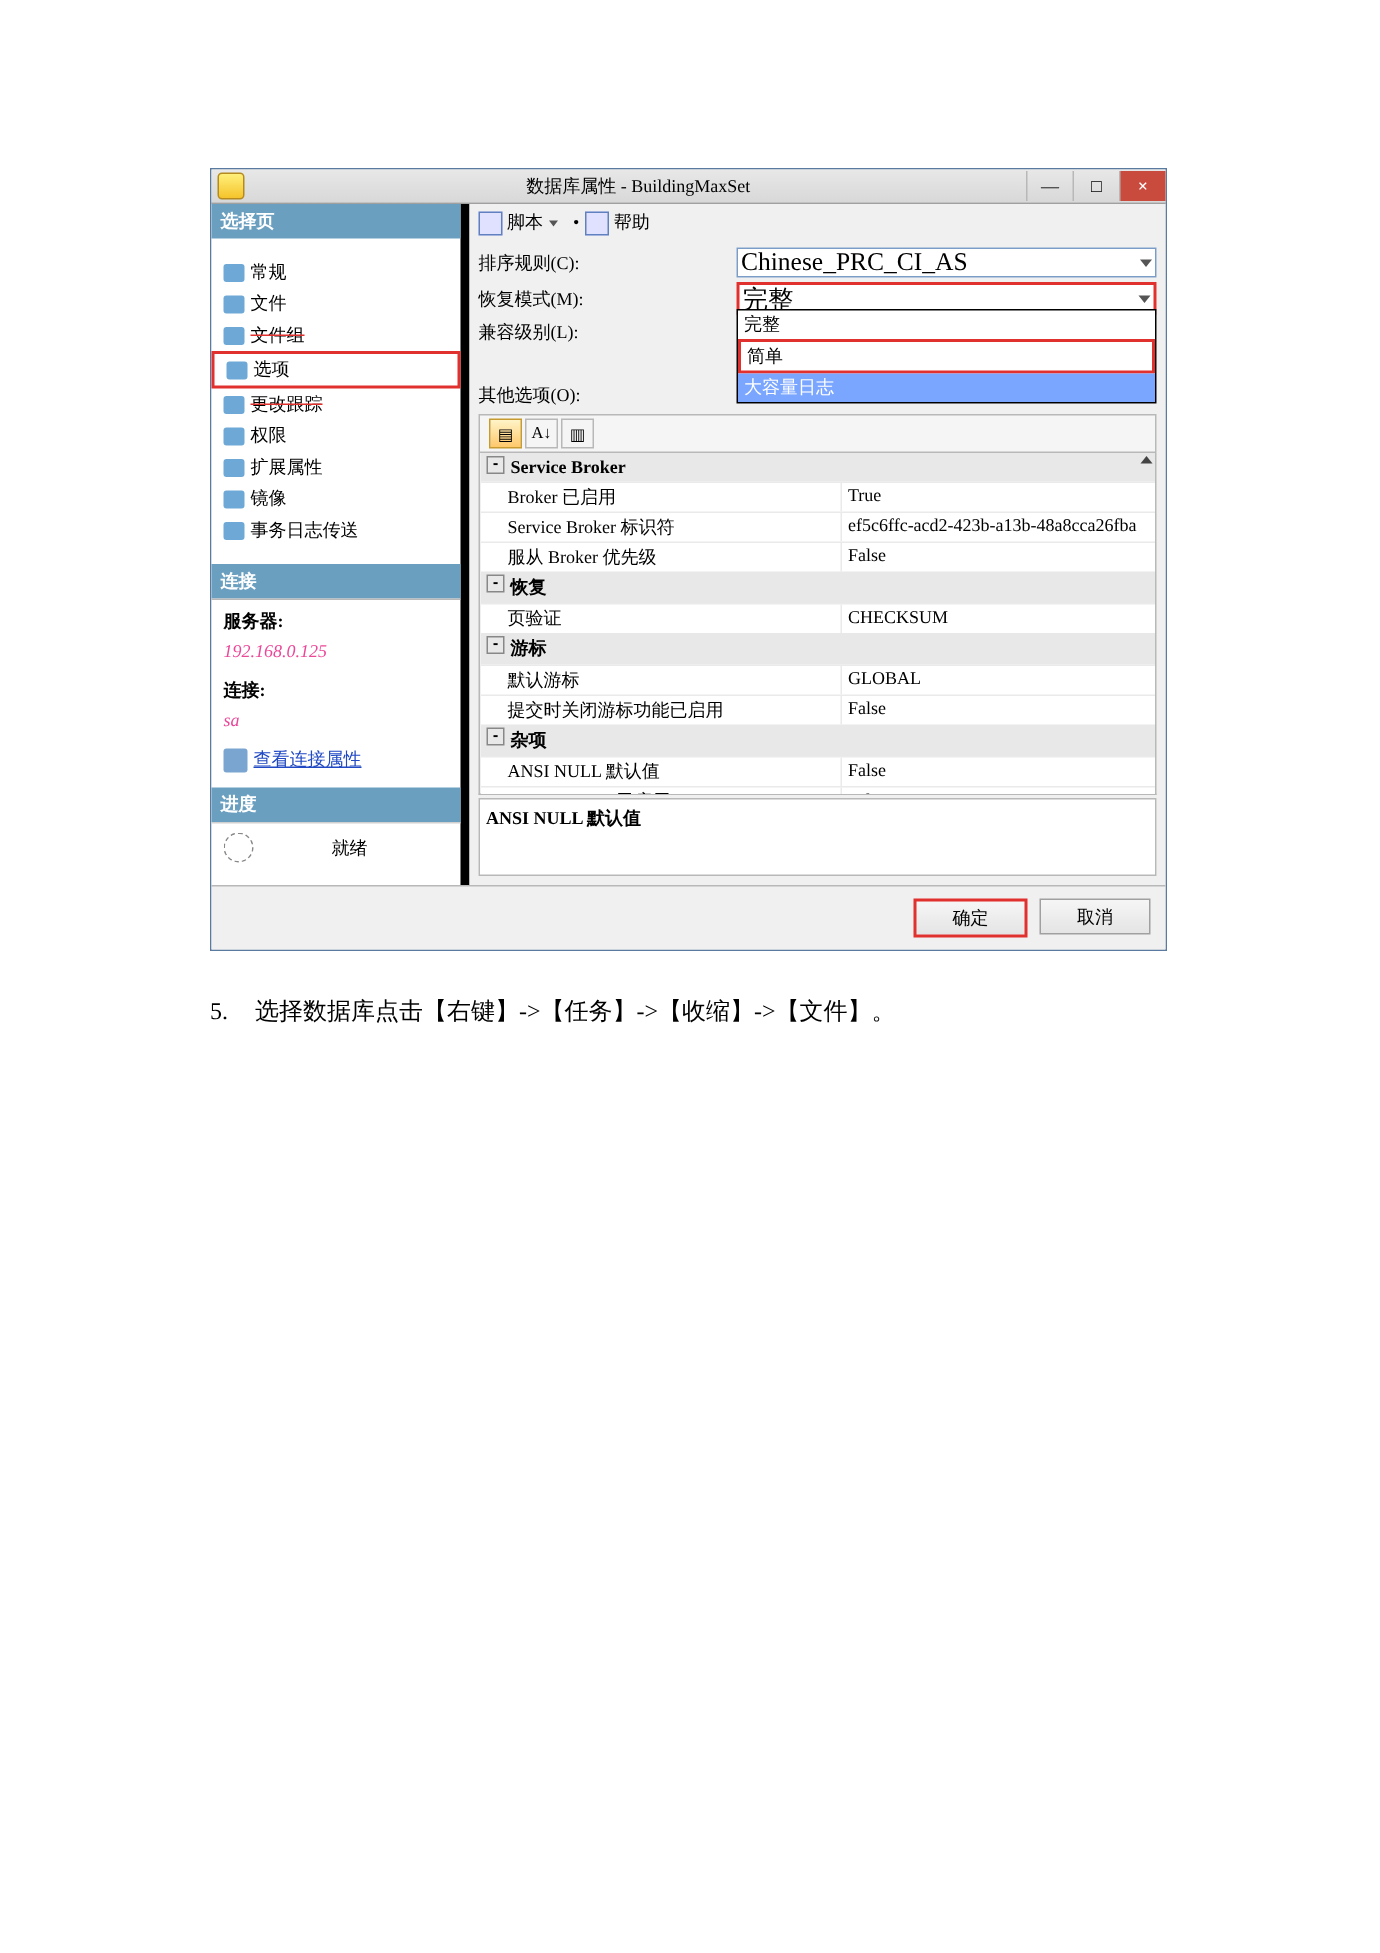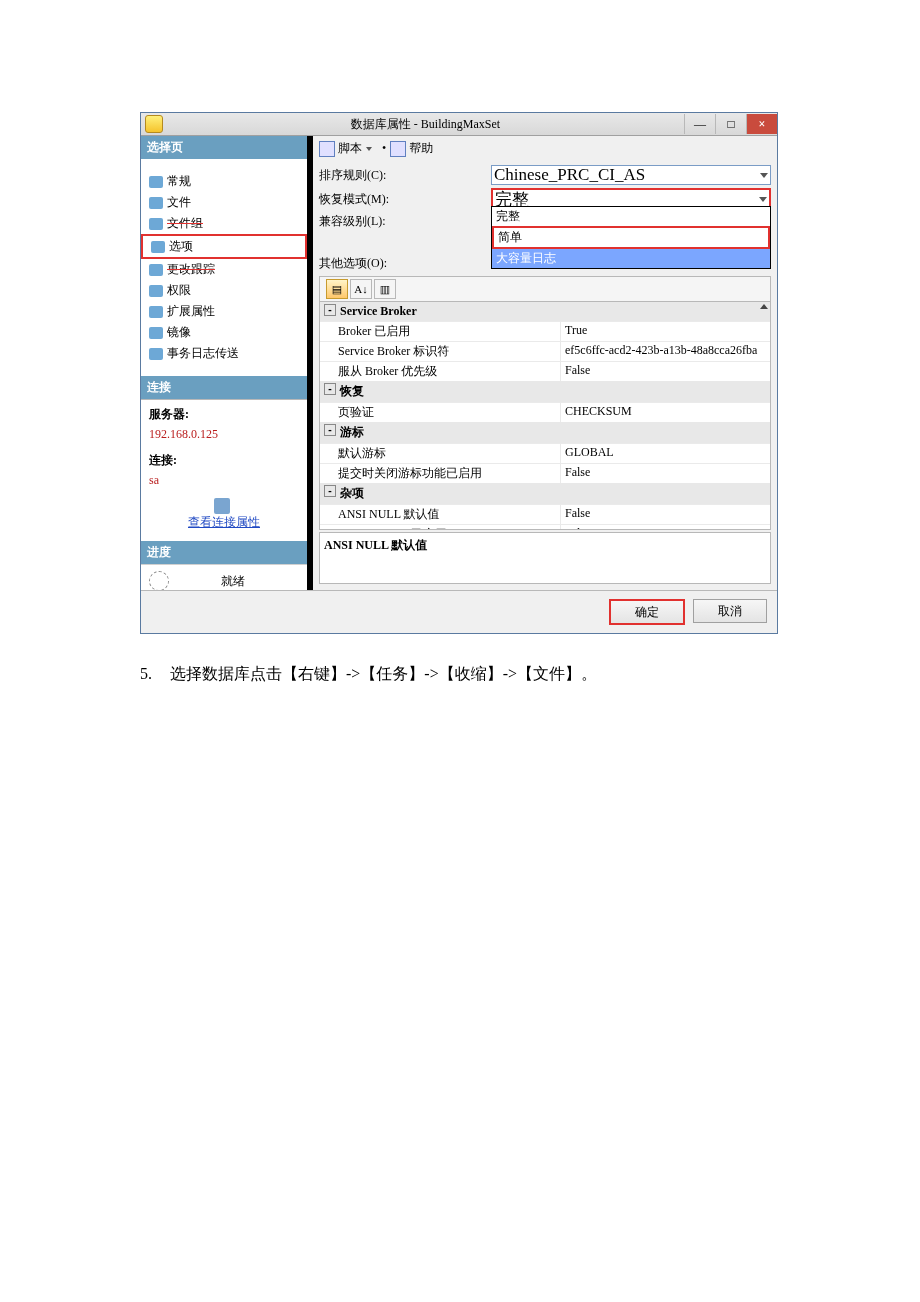--- a/index.html
+++ b/index.html
@@ -97,29 +97,28 @@
 .strikethrough {
   text-decoration: line-through;
   text-decoration-color: #e1312f;
 }
 .connection-box {
   margin-top: auto;
   padding: 6px 8px 10px;
   border-top: 1px solid #b8b8b8;
 }
 .conn-label { font-weight: bold; margin-bottom: 4px; color: #000; }
-.conn-val { color: #b91c1c; }
+.conn-val { color: #ec4899; font-style: italic; }
 .conn-link {
   display: flex;
   align-items: center;
   margin-top: 10px;
   color: #2049c3;
   text-decoration: underline;
   cursor: pointer;
-  flex-direction: column;
 }
 .conn-link-icon {
   width: 16px; height: 16px;
   background: #7aa5d0;
   margin-right: 4px;
   border-radius:2px;
 }
 .progress-box {
   border-top: 1px solid #d0d0d0;
   padding: 6px 8px;

